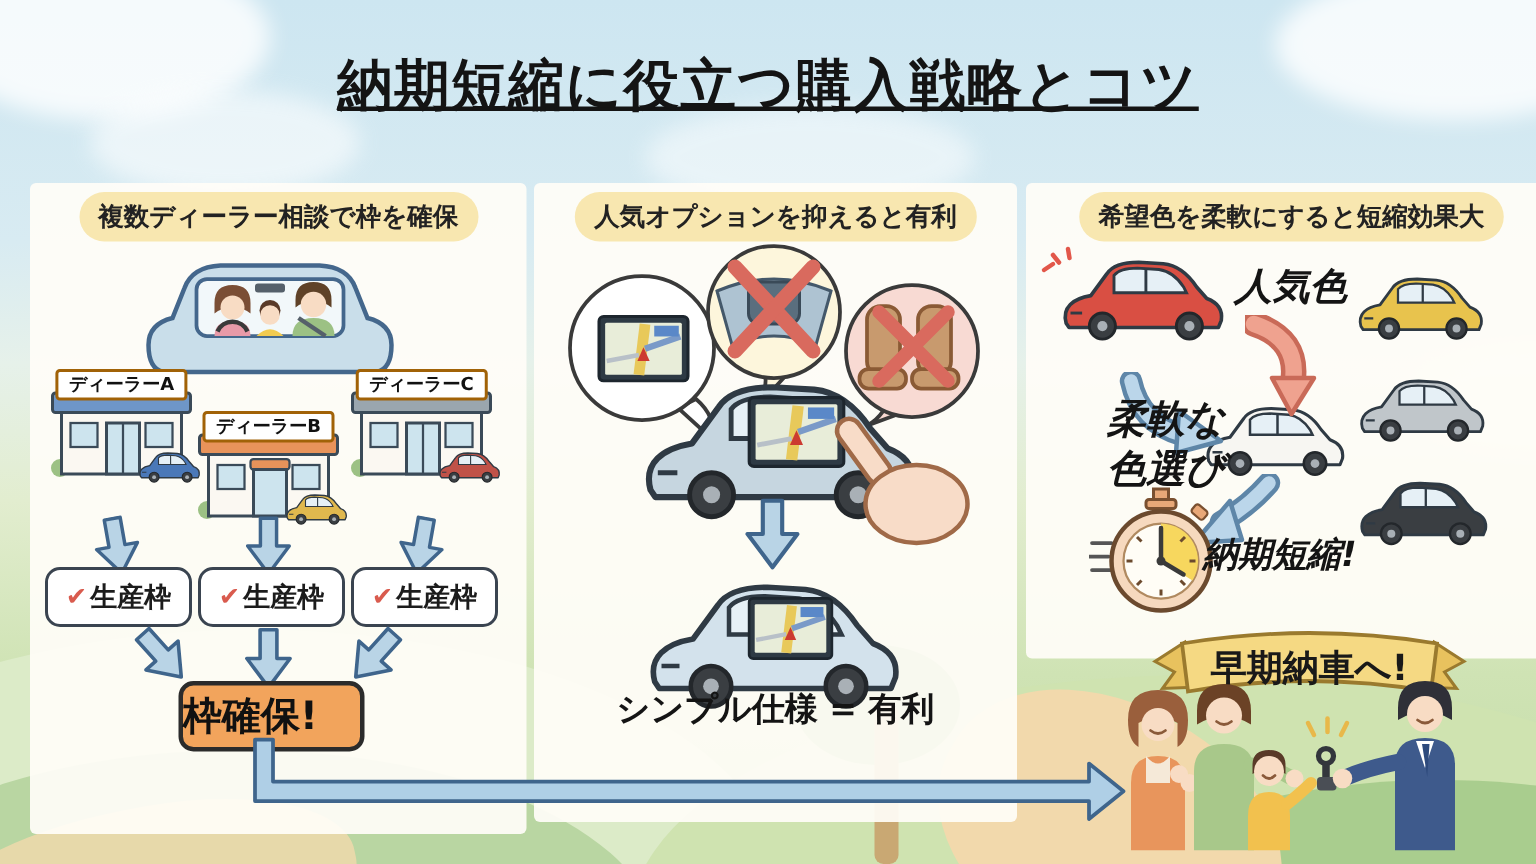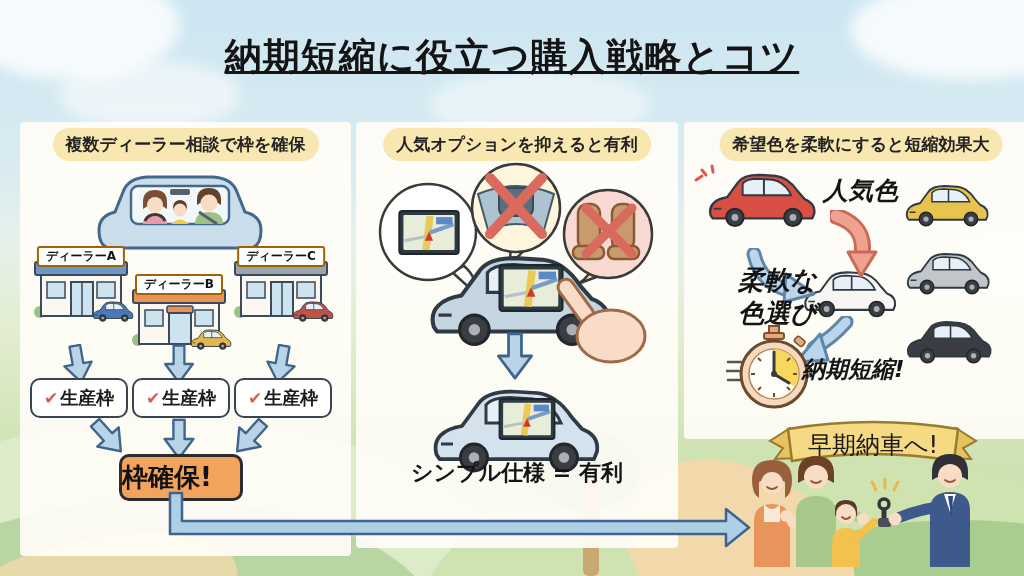--- a/index.html
+++ b/index.html
@@ -24,21 +24,21 @@
     font-size:18px;font-weight:700;color:#1c1c1c;}
   .slot-check{color:#d95b4e;font-size:17px;font-weight:800;}
   .secured-badge{position:absolute;background:#f2a45c;border:3px solid #2b2b2b;border-radius:10px;
     display:flex;align-items:center;justify-content:flex-start;font-size:26px;font-weight:800;color:#111;}
   .dealer-sign{position:absolute;top:-10px;left:50%;transform:translateX(-50%);background:#fff;
     border:2px solid #a16207;border-radius:3px;padding:0 7px;font-size:12px;font-weight:700;
     color:#111;white-space:nowrap;z-index:2;}
   .jp-label{position:absolute;font-weight:800;color:#141414;font-style:italic;}
   .caption{position:absolute;width:100%;text-align:center;font-size:22px;font-weight:800;color:#141414;}
   .banner-text{position:absolute;width:100%;text-align:center;top:15px;font-size:24px;
-    font-weight:400;color:#191919;}
+    font-weight:700;color:#191919;}
 </style>
 </head>
 <body>
 
 <svg style="position:absolute;width:0;height:0;overflow:hidden" aria-hidden="true">
   <defs>
     <symbol id="car-side" viewBox="0 0 120 62">
       <path d="M7 47 C4 36 12 30 24 28 L35 13 C39 7 47 5 57 5 L74 6 C84 7 91 13 97 22 L104 30 C112 33 115 38 114 45 L112 50 L9 50 Z" fill="currentColor" stroke="#2f3a44" stroke-width="2.5" stroke-linejoin="round"></path>
       <path d="M40 14 C43 10 49 9 56 9 L71 10 C78 11 84 16 88 22 L90 26 L40 26 Z" fill="#e6f0f6" stroke="#2f3a44" stroke-width="2"></path>
       <line x1="62" y1="10" x2="62" y2="26" stroke="#2f3a44" stroke-width="2"></line>

